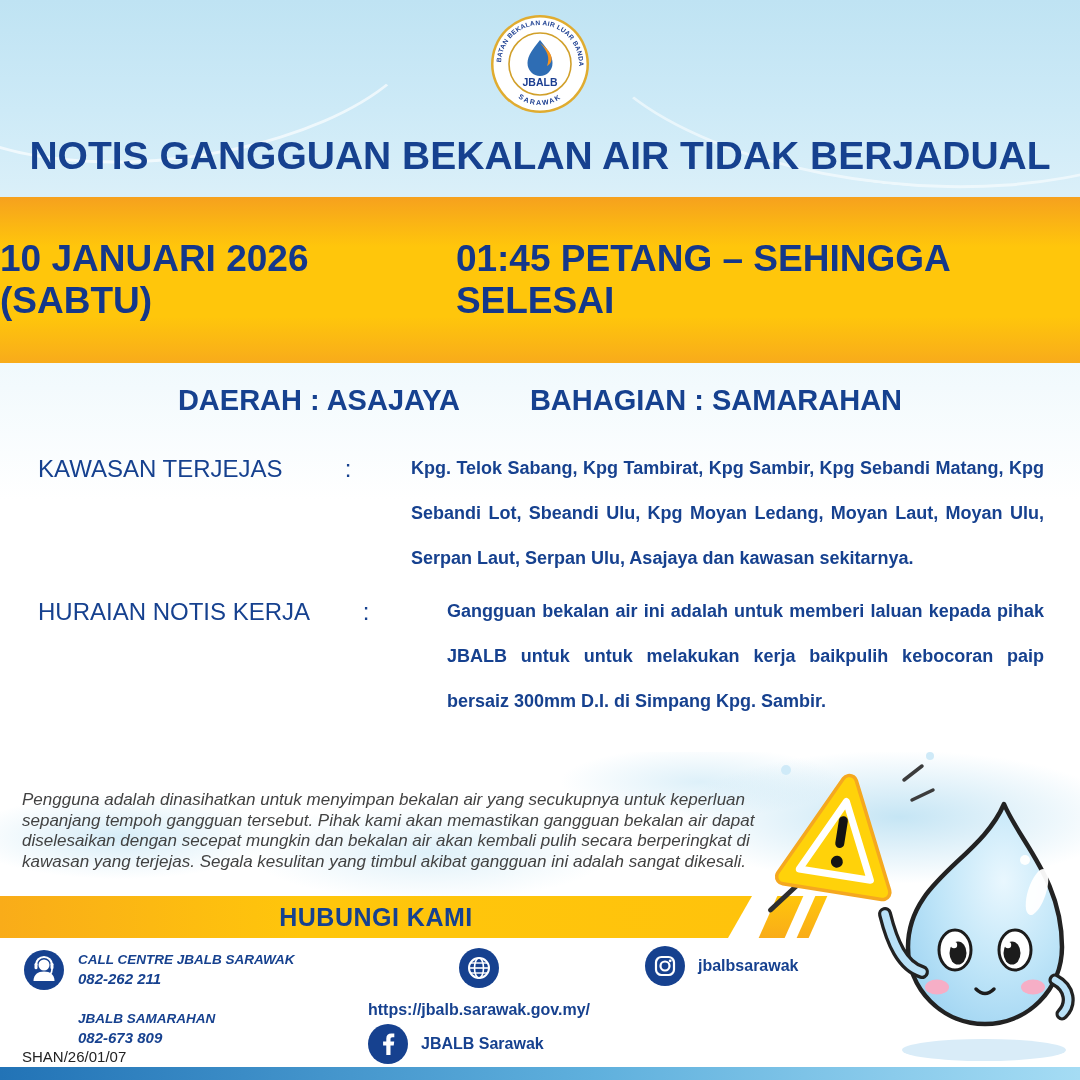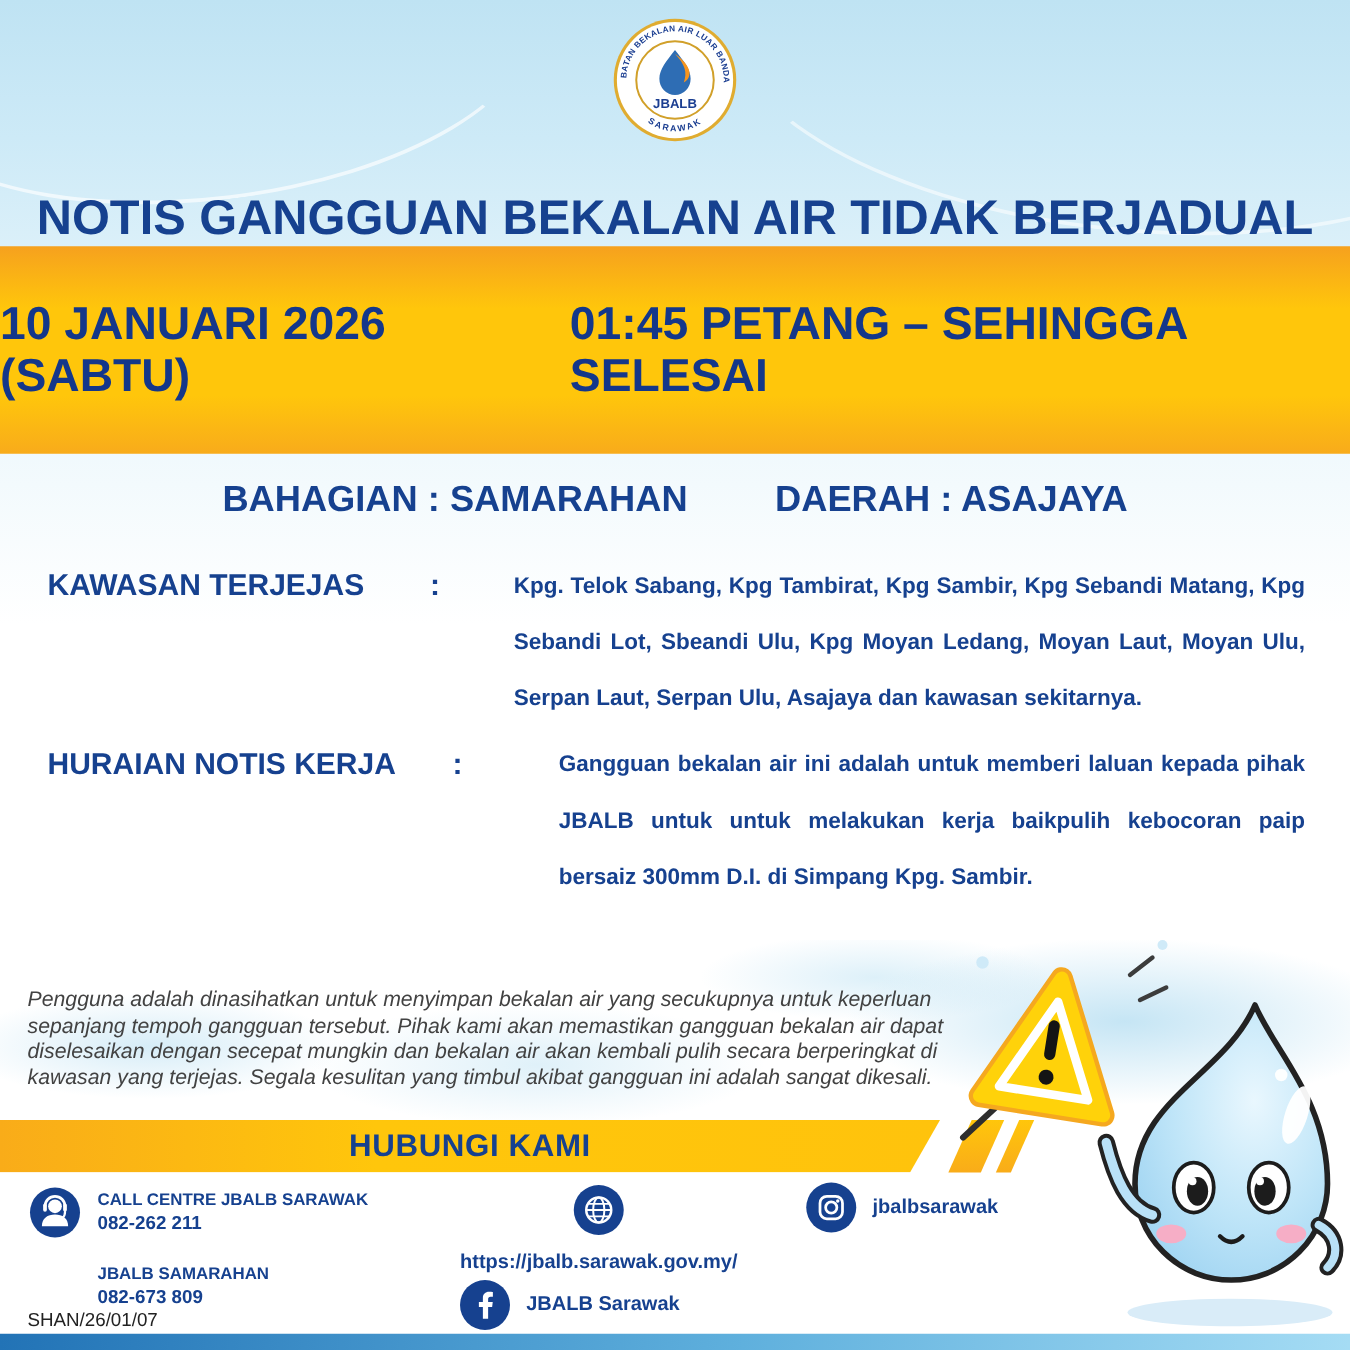--- a/index.html
+++ b/index.html
@@ -11,34 +11,34 @@
     background:linear-gradient(180deg,#bfe3f3 0%, #cdeaf7 22%, #e7f5fb 55%, rgba(255,255,255,0) 100%); }
   .wave { position:absolute; border-style:solid; border-width:3px; border-radius:50%; }
   .wave1 { width:520px; height:230px; left:-90px; top:-70px;
     border-color:transparent transparent rgba(255,255,255,.65) transparent; transform:rotate(-7deg); }
   .wave2 { width:640px; height:280px; right:-140px; top:-95px;
     border-color:transparent transparent rgba(255,255,255,.55) transparent; transform:rotate(6deg); }
 
   .logo { position:absolute; left:50%; top:14px; transform:translateX(-50%); width:100px; height:100px; }
 
   .title { position:absolute; top:134px; left:0; width:100%; text-align:center;
-    font-size:39px; font-weight:bold; color:#16418f;margin-top:19px; }
+    font-size:39px; font-weight:bold; color:#16418f; }
 
   .banner { position:absolute; top:197px; left:0; width:100%; height:166px;
     background:linear-gradient(180deg,#f6a11e 0%, #ffc60b 30%, #ffc60b 72%, #f8ab1b 100%);
     display:flex; flex-direction:row; align-items:center; justify-content:center; gap:12px; }
   .banner-line { font-size:37px; font-weight:bold; color:#14378a; }
 
   .region { position:absolute; top:384px; left:0; width:100%; display:flex; justify-content:center;
     gap:70px; font-size:29px; font-weight:bold; color:#16418f; }
 
   .details { position:absolute; left:38px; top:446px; width:1006px; }
   .detail-row { display:grid; grid-template-columns:285px 50px 1fr; }
   .detail-row + .detail-row { margin-top:8px;gap:18px; }
-  .d-label, .d-colon { font-size:24px; font-weight:bold; color:#16418f; line-height:45px; }
+  .d-label, .d-colon { font-size:24px; font-weight:normal; color:#16418f; line-height:45px; }
   .d-colon { text-align:center; }
   .d-text { font-size:18px; font-weight:bold; color:#16418f; line-height:45px; text-align:justify;margin-left:38px; }
 
   
   .splash-zone { position:absolute; left:0; top:752px; width:1080px; height:170px; background:
     radial-gradient(ellipse 220px 60px at 120px 85px, rgba(164,214,238,.45), transparent 70%),
     radial-gradient(ellipse 260px 70px at 430px 100px, rgba(164,214,238,.35), transparent 70%),
     radial-gradient(ellipse 320px 95px at 900px 65px, rgba(150,208,236,.55), transparent 70%),
     radial-gradient(ellipse 200px 50px at 700px 30px, rgba(170,218,240,.4), transparent 70%); }
 
@@ -51,21 +51,21 @@
     display:flex; align-items:center; justify-content:center; }
   .contact-bar span { font-size:25px; font-weight:bold; color:#16418f; letter-spacing:.5px; }
   .stripe { position:absolute; top:896px; height:42px; z-index:2;
     background:linear-gradient(180deg,#ffc60b,#f9ac19); transform:skewX(-24deg); }
   .stripe1 { left:768px; width:26px; }
   .stripe2 { left:806px; width:12px; }
 
   .icon-circle { width:40px; height:40px; border-radius:50%; background:#16418f; flex:0 0 40px;
     display:flex; align-items:center; justify-content:center; }
 
-  .cg1 { position:absolute; left:24px; top:950px; display:flex; gap:14px; z-index:3; }
+  .cg1 { position:absolute; left:24px; top:950px; display:flex; gap:14px; z-index:3;font-style:italic; }
   .contact-lines { padding-top:2px; }
   .c-label { font-size:13.5px; font-weight:bold; color:#16418f; }
   .c-phone { font-size:15px; font-weight:bold; color:#16418f; margin-top:3px; }
   .contact-lines .second { margin-top:24px; }
 
   .contact-item { position:absolute; display:flex; align-items:center; gap:13px; z-index:3;
     font-weight:bold; color:#16418f; font-size:16px; }
   .website   { left:368px; top:948px;flex-direction:column; }
   .facebook  { left:368px; top:1024px;text-align:center; }
   .instagram { left:645px; top:946px; }
@@ -106,22 +106,22 @@
   </div>
 
   <h1 class="title">NOTIS GANGGUAN BEKALAN AIR TIDAK BERJADUAL</h1>
 
   <div class="banner">
     <div class="banner-line">10 JANUARI 2026 (SABTU)</div>
     <div class="banner-line">01:45 PETANG – SEHINGGA SELESAI</div>
   </div>
 
   <div class="region">
+    <span>DAERAH : ASAJAYA</span>
     <span>BAHAGIAN : SAMARAHAN</span>
-    <span>DAERAH : ASAJAYA</span>
   </div>
 
   <div class="details">
     <div class="detail-row">
       <div class="d-label">KAWASAN TERJEJAS</div>
       <div class="d-colon">:</div>
       <div class="d-text">Kpg. Telok Sabang, Kpg Tambirat, Kpg Sambir, Kpg Sebandi Matang, Kpg Sebandi Lot, Sbeandi Ulu, Kpg Moyan Ledang, Moyan Laut, Moyan Ulu, Serpan Laut, Serpan Ulu, Asajaya dan kawasan sekitarnya.</div>
     </div>
     <div class="detail-row">
       <div class="d-label">HURAIAN NOTIS KERJA</div>

